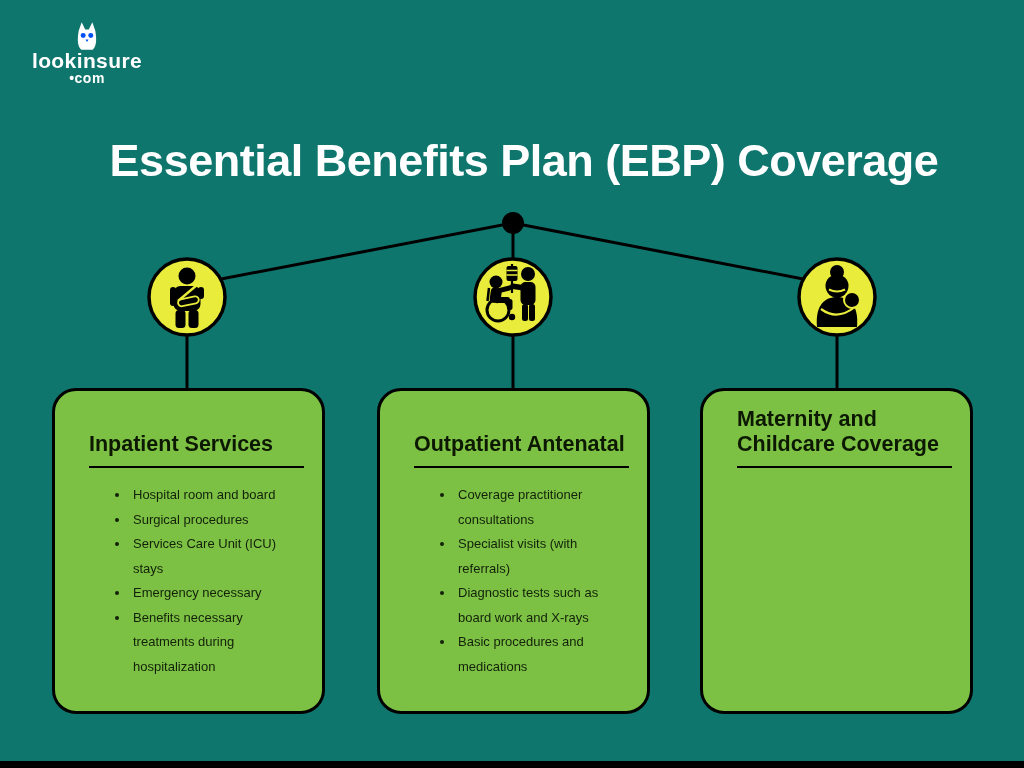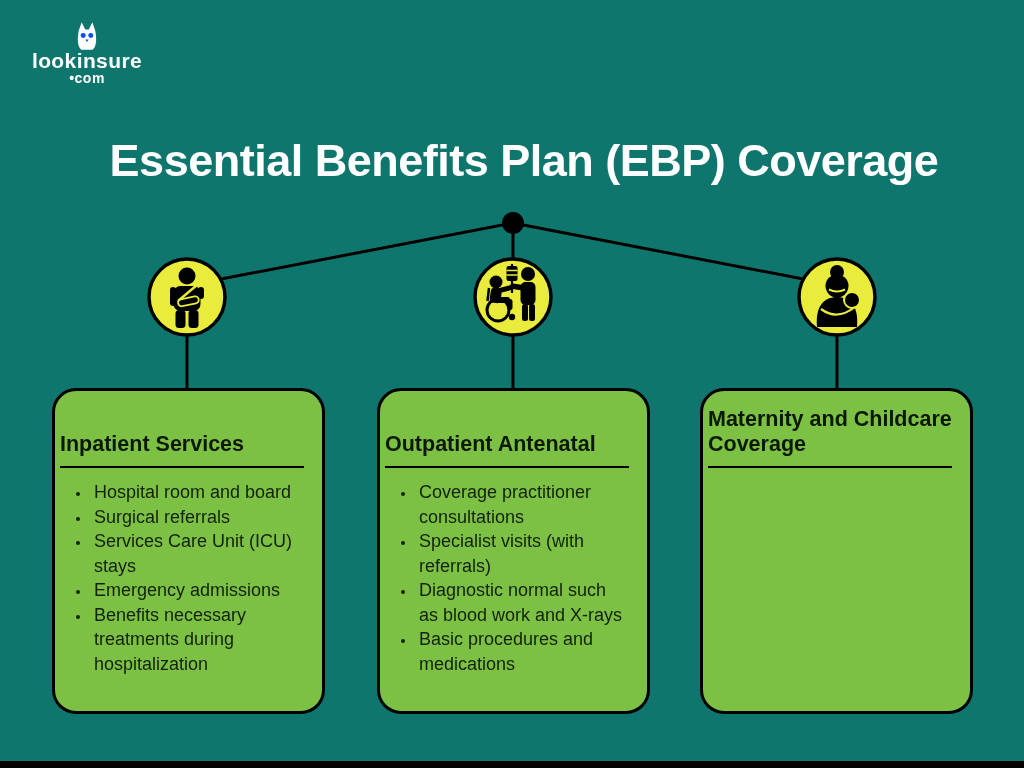--- a/index.html
+++ b/index.html
@@ -18,31 +18,31 @@
     position:absolute; top:123px; left:0; width:100%; margin:12px;
     text-align:center; color:#fff; font-size:45px; font-weight:800;
     letter-spacing:-.5px;
   }
   
   .connectors { position:absolute; left:0; top:0; pointer-events:none; }
   
   .card {
     position:absolute; top:388px; width:273px; height:326px;
     background:#7cc144; border:3px solid #000; border-radius:24px;
-    box-sizing:border-box; padding:14px 12px 0 5px; color:#13210a;
+    box-sizing:border-box; padding:14px 12px 0 34px; color:#13210a;
   }
   .card-inpatient { left:52px; }
   .card-outpatient { left:377px; }
   .card-maternity { left:700px; }
   .card-title {
     margin:0; font-size:21.5px; line-height:25px; font-weight:bold;
     color:#0c1802; min-height:52px; display:flex; align-items:flex-end;
   }
   .rule { border-bottom:2.5px solid #000; margin:9px 6px 12px 0; }
-  .card ul { margin:5px; padding:0 0 0 26px; font-size:18px; line-height:24.5px; }
+  .card ul { margin:15px; padding:0 0 0 26px; font-size:13px; line-height:24.5px; }
   .card li { padding-left:3px; }
   .card li::marker { font-size:13px; }
   .bottom-bar { position:absolute; left:0; bottom:0; width:100%; height:7px; background:#000; }
 </style>
 </head>
 <body>
 
 <div class="canvas">
 
   <div class="logo">
@@ -117,34 +117,34 @@
       <circle cx="15" cy="3" r="8" fill="#000" stroke="#e9ec3b" stroke-width="2"></circle>
       <path d="M -16 12 Q 0 24 18 10" stroke="#e9ec3b" stroke-width="2.2" fill="none"></path>
     </g>
   </svg>
 
   <section class="card card-inpatient">
     <h2 class="card-title">Inpatient Services</h2>
     <div class="rule"></div>
     <ul>
       <li>Hospital room and board</li>
-      <li>Surgical referrals</li>
+      <li>Surgical procedures</li>
       <li>Services Care Unit (ICU) stays</li>
-      <li>Emergency admissions</li>
+      <li>Emergency necessary</li>
       <li>Benefits necessary treatments during hospitalization</li>
     </ul>
   </section>
 
   <section class="card card-outpatient">
     <h2 class="card-title">Outpatient Antenatal</h2>
     <div class="rule"></div>
     <ul>
       <li>Coverage practitioner consultations</li>
       <li>Specialist visits (with referrals)</li>
-      <li>Diagnostic normal such as blood work and X-rays</li>
+      <li>Diagnostic tests such as board work and X-rays</li>
       <li>Basic procedures and medications</li>
     </ul>
   </section>
 
   <section class="card card-maternity">
     <h2 class="card-title">Maternity and Childcare Coverage</h2>
     <div class="rule"></div>
   </section>
 
   <div class="bottom-bar"></div>

